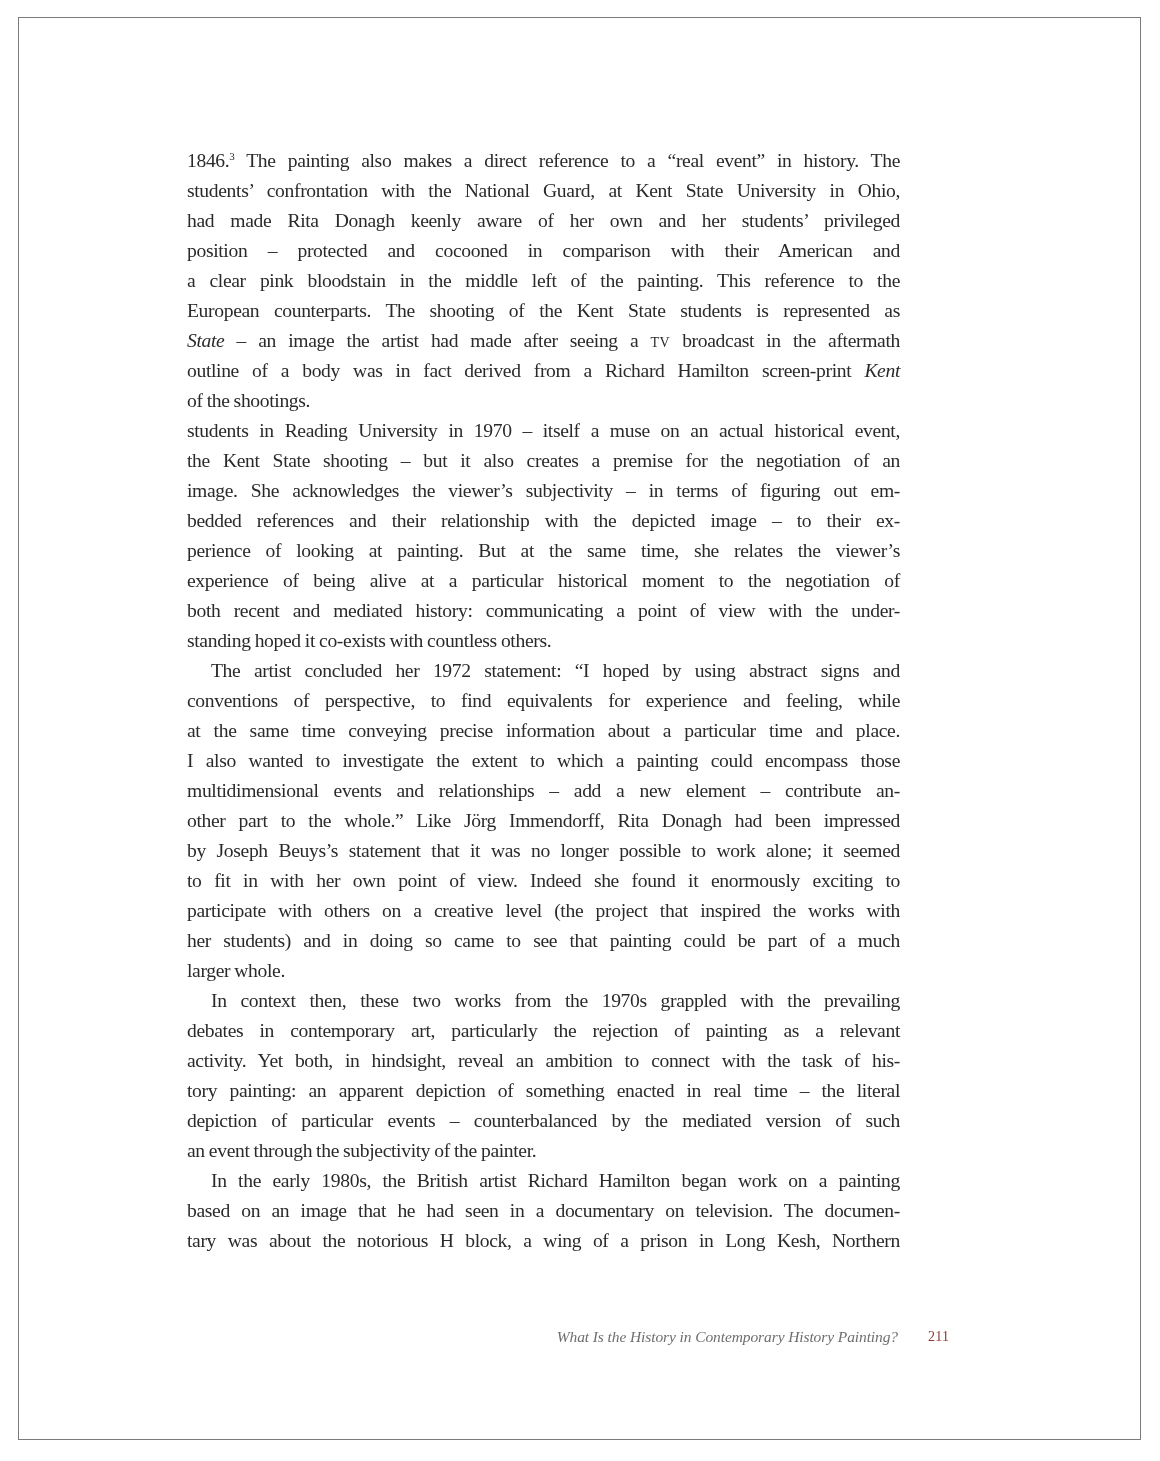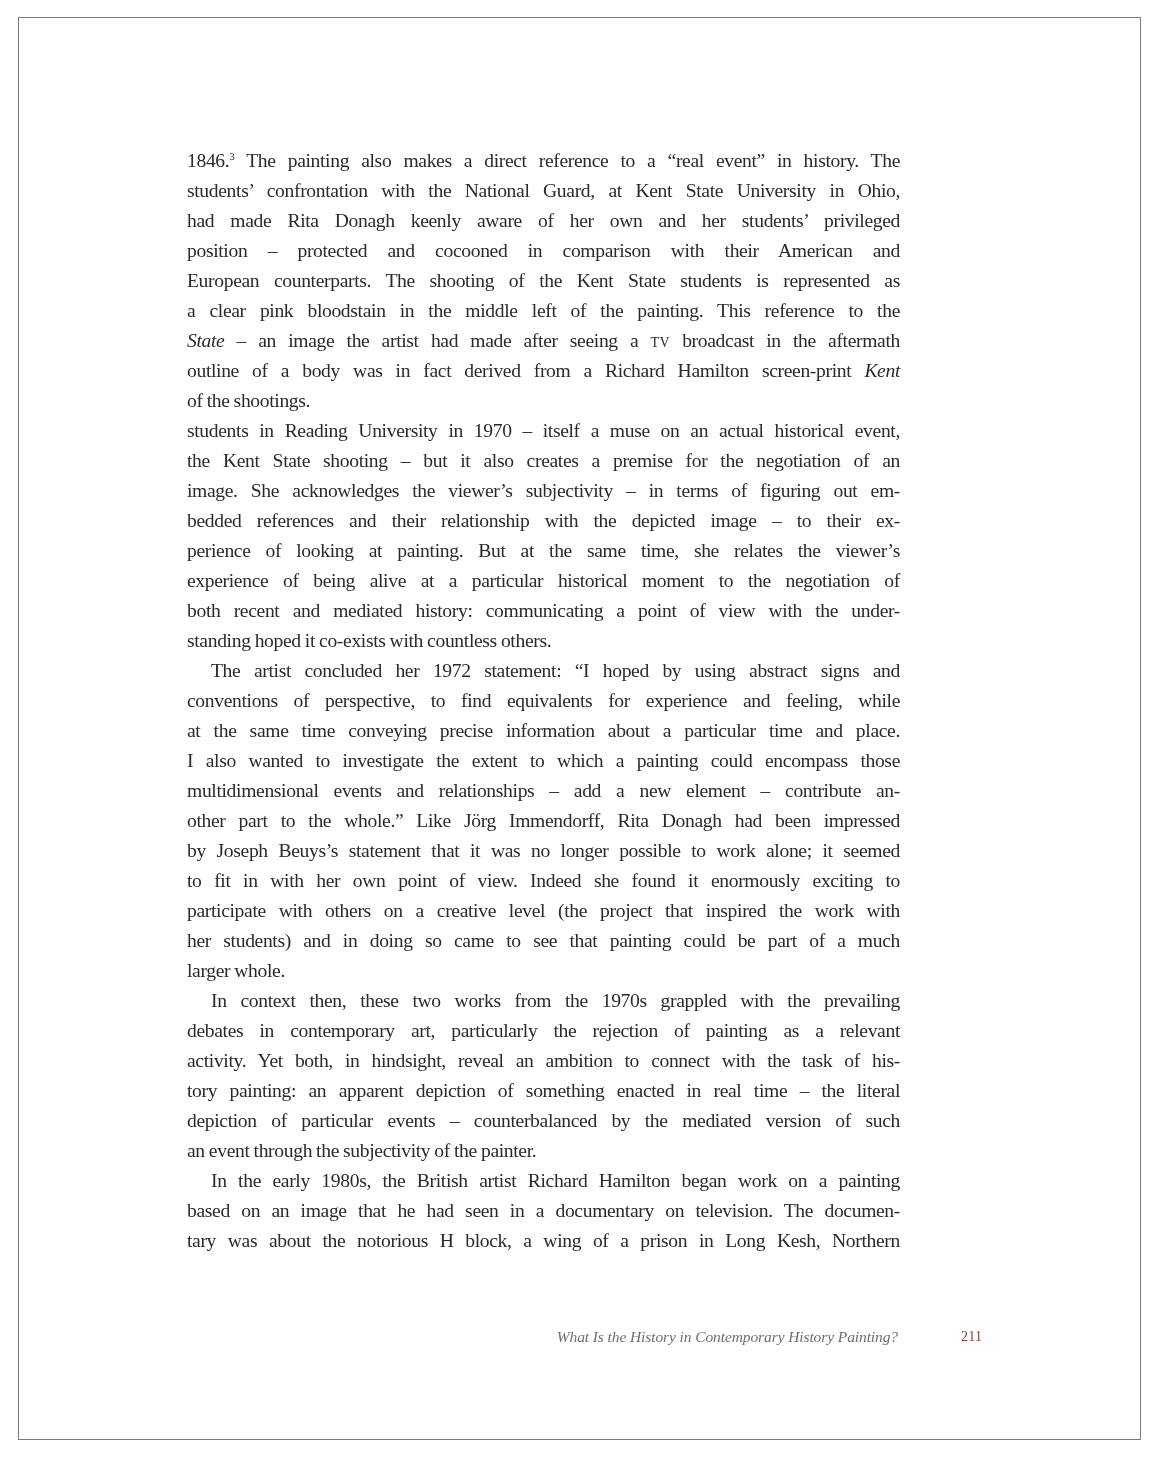--- a/index.html
+++ b/index.html
@@ -77,35 +77,34 @@
       letter-spacing: -0.1px;
       font-style: italic;
     }
     .page-number {
       position: absolute;
       left: 928px;
       top: 1px;
       font-size: 14px;
       color: #8a3a2e;
       letter-spacing: 0.3px;
-      margin-left: 33px;
     }
   </style>
 </head>
 <body>
 
 <div class="page"></div>
 
 <div class="text-block">
   <span class="line"><span>1846.</span><span class="sup">3</span><span> The painting also makes a direct reference to a “real event” in history. The</span></span>
   <span class="line">students’ confrontation with the National Guard, at Kent State University in Ohio,</span>
   <span class="line">had made Rita Donagh keenly aware of her own and her students’ privileged</span>
   <span class="line">position – protected and cocooned in comparison with their American and</span>
+  <span class="line">a clear pink bloodstain in the middle left of the painting. This reference to the</span>
   <span class="line">European counterparts. The shooting of the Kent State students is represented as</span>
-  <span class="line">a clear pink bloodstain in the middle left of the painting. This reference to the</span>
   <span class="line"><span class="it">State</span><span> – an image the artist had made after seeing a </span><span class="sc">TV</span><span> broadcast in the aftermath</span></span>
   <span class="line"><span>outline of a body was in fact derived from a Richard Hamilton screen-print </span><span class="it">Kent</span></span>
   <span class="line last">of the shootings.</span>
 
   <span class="line">students in Reading University in 1970 – itself a muse on an actual historical event,</span>
   <span class="line">the Kent State shooting – but it also creates a premise for the negotiation of an</span>
   <span class="line">image. She acknowledges the viewer’s subjectivity – in terms of figuring out em-</span>
   <span class="line">bedded references and their relationship with the depicted image – to their ex-</span>
   <span class="line">perience of looking at painting. But at the same time, she relates the viewer’s</span>
   <span class="line">experience of being alive at a particular historical moment to the negotiation of</span>
@@ -113,21 +112,21 @@
   <span class="line last">standing hoped it co-exists with countless others.</span>
 
   <span class="line indent">The artist concluded her 1972 statement: “I hoped by using abstract signs and</span>
   <span class="line">conventions of perspective, to find equivalents for experience and feeling, while</span>
   <span class="line">at the same time conveying precise information about a particular time and place.</span>
   <span class="line">I also wanted to investigate the extent to which a painting could encompass those</span>
   <span class="line">multidimensional events and relationships – add a new element – contribute an-</span>
   <span class="line">other part to the whole.” Like Jörg Immendorff, Rita Donagh had been impressed</span>
   <span class="line">by Joseph Beuys’s statement that it was no longer possible to work alone; it seemed</span>
   <span class="line">to fit in with her own point of view. Indeed she found it enormously exciting to</span>
-  <span class="line">participate with others on a creative level (the project that inspired the work with</span>
+  <span class="line">participate with others on a creative level (the project that inspired the works with</span>
   <span class="line">her students) and in doing so came to see that painting could be part of a much</span>
   <span class="line last">larger whole.</span>
 
   <span class="line indent">In context then, these two works from the 1970s grappled with the prevailing</span>
   <span class="line">debates in contemporary art, particularly the rejection of painting as a relevant</span>
   <span class="line">activity. Yet both, in hindsight, reveal an ambition to connect with the task of his-</span>
   <span class="line">tory painting: an apparent depiction of something enacted in real time – the literal</span>
   <span class="line">depiction of particular events – counterbalanced by the mediated version of such</span>
   <span class="line last">an event through the subjectivity of the painter.</span>
 

